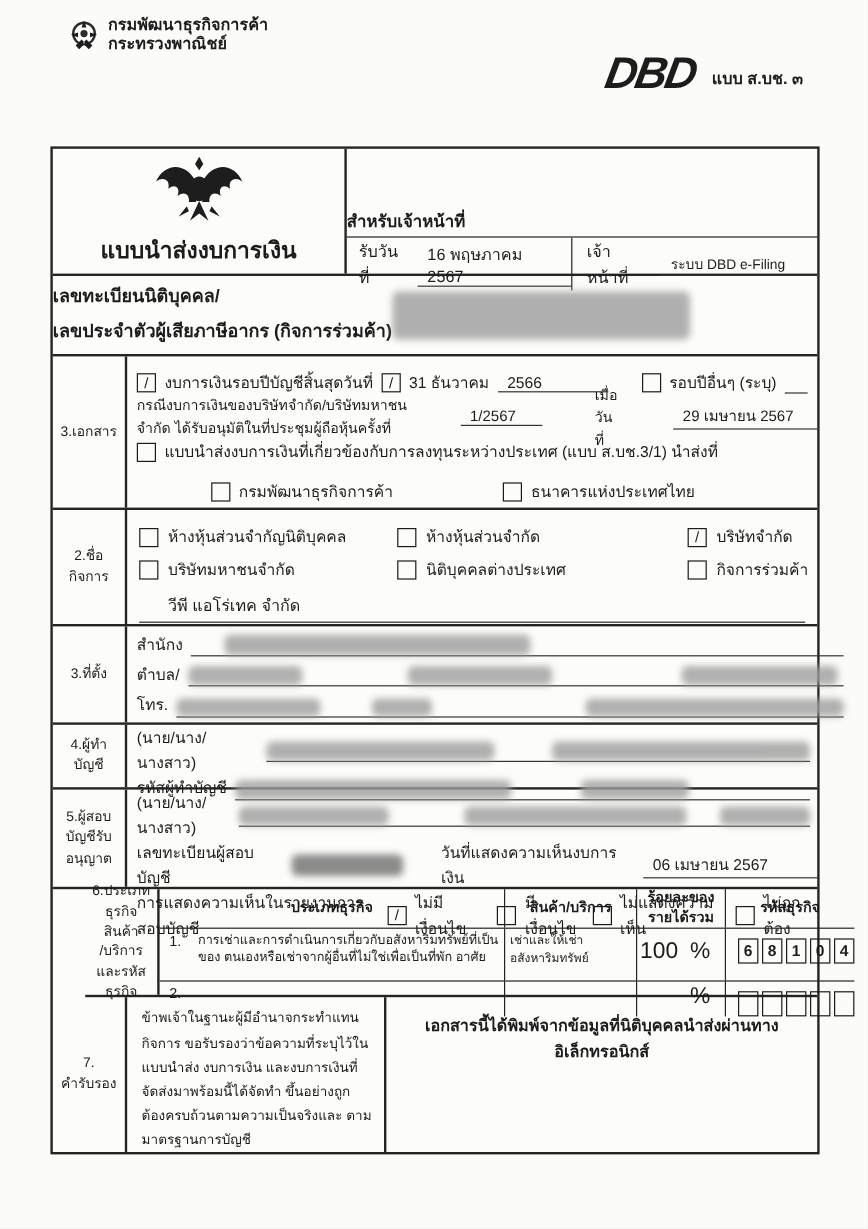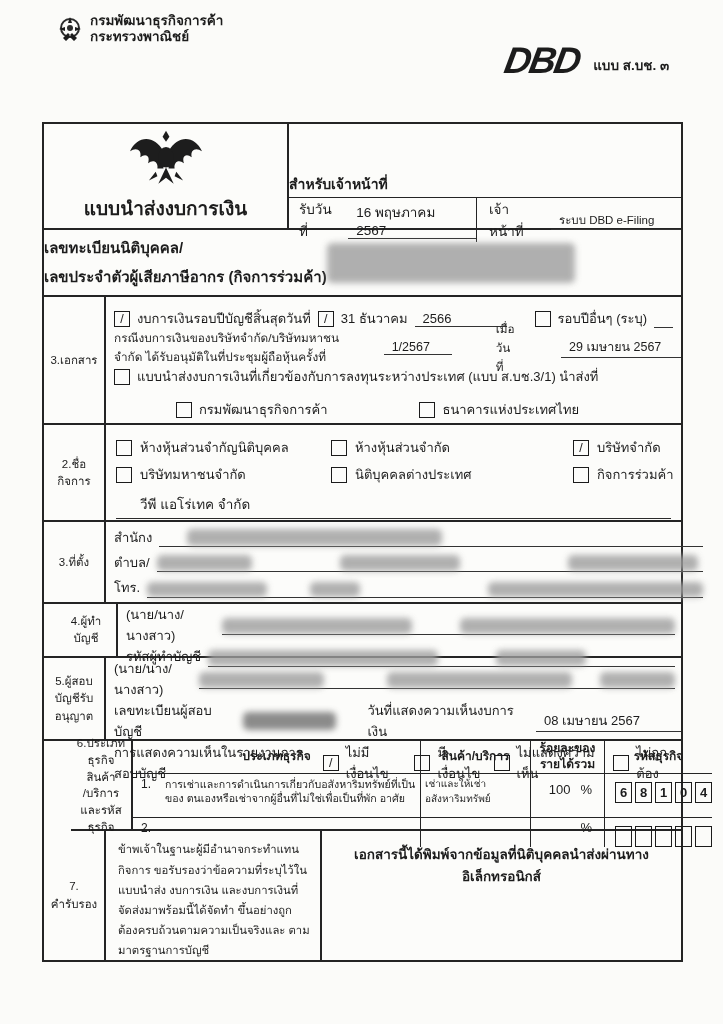--- a/index.html
+++ b/index.html
@@ -30,21 +30,21 @@
   .off-receipt { height:42px; border-bottom:1.5px solid #242424; display:flex; align-items:center; padding-left:22px; gap:14px; font-size:13.5px; }
   .off-bottom { flex:1; display:flex; }
   .off-date { width:188px; border-right:1.5px solid #242424; display:flex; align-items:center; padding-left:10px; gap:8px; font-size:13.5px; }
   .off-officer { flex:1; display:flex; align-items:center; padding-left:12px; gap:10px; font-size:13.5px; }
 
   
   .r-reg { height:68px; align-items:center; }
   .reg-labels { font-weight:bold; font-size:15px; line-height:1.9; }
 
   .r-s1 { height:128px; } .r-s2 { height:98px; } .r-s3 { height:83px; }
-  .r-s4 { height:54px;padding-left:12px; }  .r-s5 { height:83px; } .r-s6 { height:90px;margin-left:27px; }
+  .r-s4 { height:54px; }  .r-s5 { height:83px; } .r-s6 { height:90px;margin-left:27px; }
 
   .cb { width:16px; height:16px; border:1.7px solid #1b1b1b; display:inline-flex; align-items:center; justify-content:center; font-size:12.5px; flex-shrink:0; background:#fff0; }
   .uv { border-bottom:1.4px solid #333; text-align:left; padding:0 8px; }
   .bl { border-bottom:1.4px solid #333; display:inline-block; }
   .redact { background:#9d9d9d; border-radius:5px; filter:blur(3px); opacity:.8; display:inline-block; }
   .redact.dark { background:#6f6f6f; }
 
   .fline { display:flex; align-items:center; gap:7px; padding-left:8px; font-size:13px; }
   .fill { flex:1; border-bottom:1.4px solid #333; display:flex; align-items:flex-end; gap:18px; margin-right:6px; height:20px; }
 
@@ -66,21 +66,21 @@
   .c-type { width:288px; border-right:1.5px solid #242424; }
   .c-prod { width:110px; border-right:1.5px solid #242424; }
   .c-pct  { width:74px;  border-right:1.5px solid #242424; }
   .c-code { flex:1; }
   .s6col { display:flex; flex-direction:column; }
   .s6r1 { height:44px; border-bottom:1.5px solid #242424; }
   .s6r2 { flex:1; }
   .rowno { width:30px; flex-shrink:0; padding:3px 0 0 8px; font-size:12px; }
   .typetxt { font-size:10.6px; line-height:1.35; padding:3px 4px 0 2px; }
   .prodtxt { font-size:10px; padding:2px 3px 0 4px; }
-  .pctline { display:flex; justify-content:flex-end; gap:10px; padding:8px 12px 4px 0; font-size:13px; }
+  .pctline { display:flex; justify-content:flex-end; gap:10px; padding:8px 12px 4px 0; font-size:19px; }
   .codeboxes { display:flex; gap:3px; padding:8px 0 0 10px; }
   .codebox { width:17px; height:21px; border:1.6px solid #1b1b1b; display:flex; align-items:center; justify-content:center; font-size:13px; font-weight:bold; }
 
   
   .s7left { width:216px; border-right:2px solid #242424; padding:8px 10px 0 12px; font-size:11.3px; line-height:1.78; }
   .s7right { flex:1; text-align:center; padding:12px 20px 0 20px; font-size:13.5px; font-weight:600; }
 
   svg .ink { fill:#1d1d1d; }
 </style>
 </head>
@@ -278,21 +278,21 @@
             <span class="redact" style="width:125px;height:16px;"></span>
             <span class="redact" style="width:185px;height:16px;margin-left:45px;"></span>
             <span class="redact" style="width:75px;height:16px;margin-left:10px;"></span>
           </span>
         </div>
         <div class="fline">
           <span>เลขทะเบียนผู้สอบบัญชี</span>
           <span class="redact dark" style="width:95px;height:18px;"></span>
           <span style="width:18px;"></span>
           <span>วันที่แสดงความเห็นงบการเงิน</span>
-          <span class="uv" style="min-width:145px;">08 เมษายน 2567</span>
+          <span class="uv" style="min-width:145px;">06 เมษายน 2567</span>
         </div>
         <div class="fline">
           <span>การแสดงความเห็นในรายงานการสอบบัญชี</span>
           <span class="cb">/</span>
           <span>ไม่มีเงื่อนไข</span>
           <span class="cb" style="margin-left:6px;"></span>
           <span>มีเงื่อนไข</span>
           <span class="cb" style="margin-left:6px;"></span>
           <span>ไม่แสดงความเห็น</span>
           <span class="cb" style="margin-left:6px;"></span>

